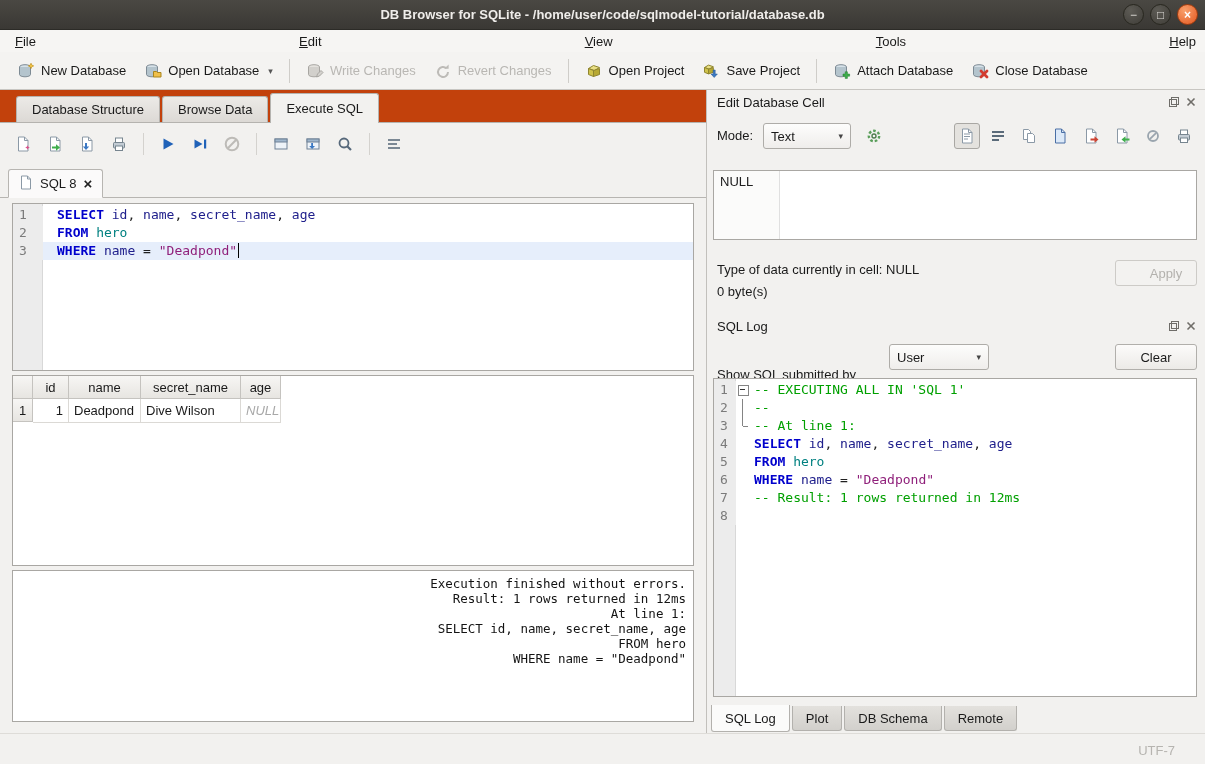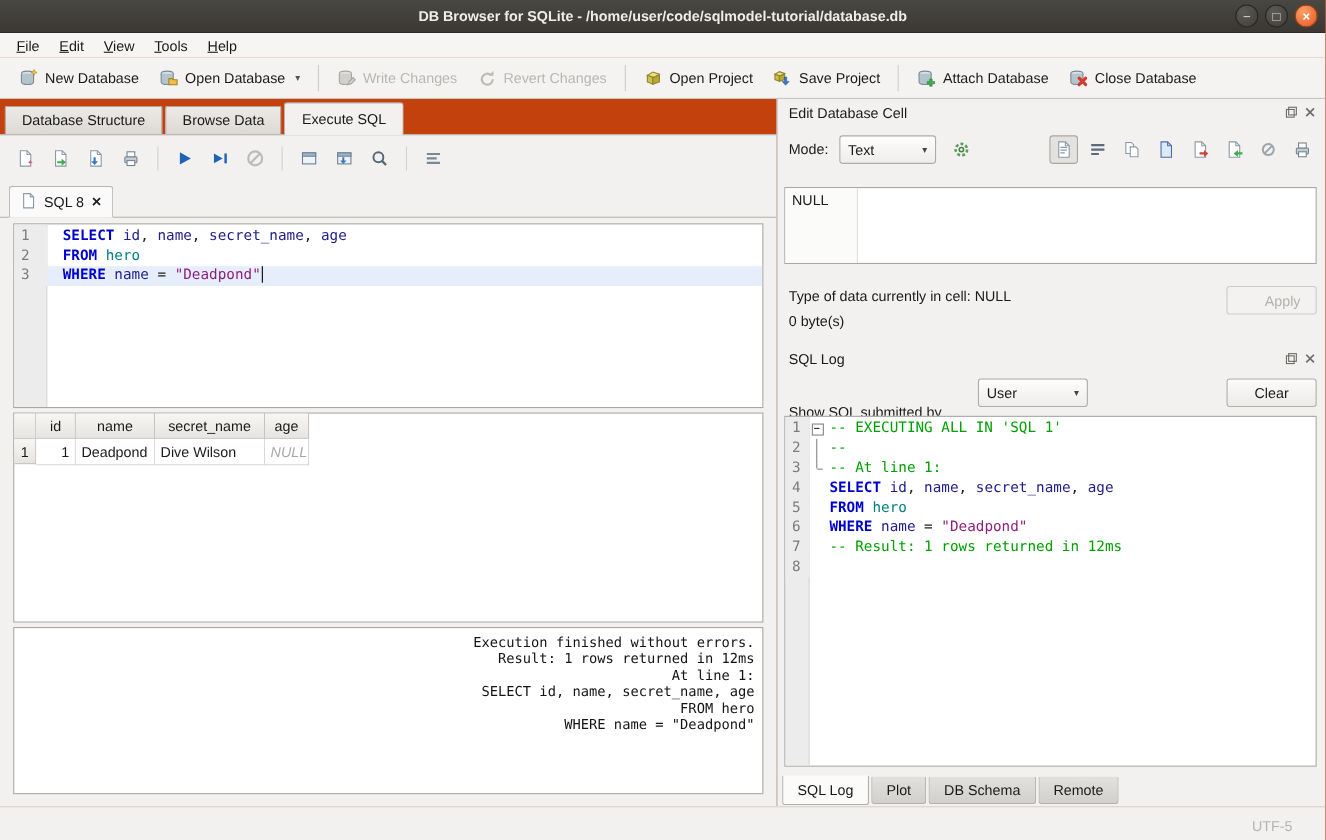--- a/index.html
+++ b/index.html
@@ -7,34 +7,34 @@
   .window{position:relative;width:1205px;height:764px;background:#c2410c;font-size:13px;color:#1a1a1a;overflow:hidden;}
 
   
   .titlebar{position:absolute;top:0;left:0;right:0;height:30px;background:linear-gradient(#4a4843,#3a3834);border-bottom:1px solid #2c2b27;display:flex;align-items:center;justify-content:center;}
   .titlebar-title{color:#efedea;font-weight:bold;}
   .win-controls{position:absolute;right:7px;top:4px;display:flex;gap:6px;}
   .win-btn{width:21px;height:21px;border-radius:50%;display:flex;align-items:center;justify-content:center;font-size:12px;color:#dcdad6;background:radial-gradient(circle at 35% 30%,#5d5b55,#3f3d38);border:1px solid #28271f;cursor:default;}
   .win-btn.close{background:radial-gradient(circle at 35% 30%,#f9a06c,#e2571f);color:#fff;border-color:#a33c0e;font-weight:bold;}
 
   
-  .menubar{position:absolute;top:30px;left:0;right:0;height:22px;background:#f6f5f3;display:flex;align-items:center;padding-left:6px;}
+  .menubar{position:absolute;top:30px;left:0;right:0;height:22px;background:#f6f5f3;display:flex;align-items:center;padding-left:6px;justify-content:space-between;}
   .menu-item{display:inline-block;padding:2px 9px;}
   .menu-item::first-letter{text-decoration:underline;}
 
   
   .toolbar{position:absolute;top:52px;left:0;right:0;height:38px;background:#f4f3f1;border-bottom:1px solid #c8c6c2;display:flex;align-items:center;padding:0 8px;}
   .tb-btn{display:flex;align-items:center;gap:6px;padding:4px 9px;border-radius:3px;white-space:nowrap;}
   .tb-btn.disabled{color:#b9b7b3;}
   .tb-icon svg,.sq-icon svg,.ec-icon svg{width:18px;height:18px;display:block;}
   .tb-sep{width:1px;height:24px;background:#cfcdc9;margin:0 7px;}
   .tb-dd{font-size:9px;color:#555;margin-left:3px;}
 
   
-  .main-tabs{position:absolute;top:90px;left:0;width:706px;height:32px;display:flex;align-items:flex-end;padding-left:4px;}
+  .main-tabs{position:absolute;top:90px;left:0;width:706px;height:32px;display:flex;align-items:flex-end;padding-left:16px;}
   .main-tab{height:26px;display:flex;align-items:center;padding:0 15px;background:linear-gradient(#eceae7,#dcd9d5);border:1px solid #b5b3af;border-bottom:none;border-radius:3px 3px 0 0;margin-right:2px;}
   .main-tab.active{background:#f2f1ef;height:30px;position:relative;z-index:3;margin-bottom:-1px;}
   .left-body{position:absolute;top:122px;left:0;width:706px;height:611px;background:#f2f1ef;border-top:1px solid #b5b3af;}
 
   
   .sql-toolbar{position:absolute;top:8px;left:10px;display:flex;align-items:center;gap:6px;}
   .sq-btn{width:26px;height:26px;display:flex;align-items:center;justify-content:center;border-radius:3px;}
   .sq-sep{width:1px;height:22px;background:#d4d2ce;margin:0 5px;}
 
   
@@ -588,16 +588,16 @@
 
     <div class="dock-tabs">
         <div class="dock-tab active">SQL Log</div>
         <div class="dock-tab">Plot</div>
         <div class="dock-tab">DB Schema</div>
         <div class="dock-tab">Remote</div>
       </div>
   </div>
 
   <div class="statusbar">
-    <span class="status-enc">UTF-5</span>
+    <span class="status-enc">UTF-7</span>
   </div>
 
 </div>
 
 </body></html>

